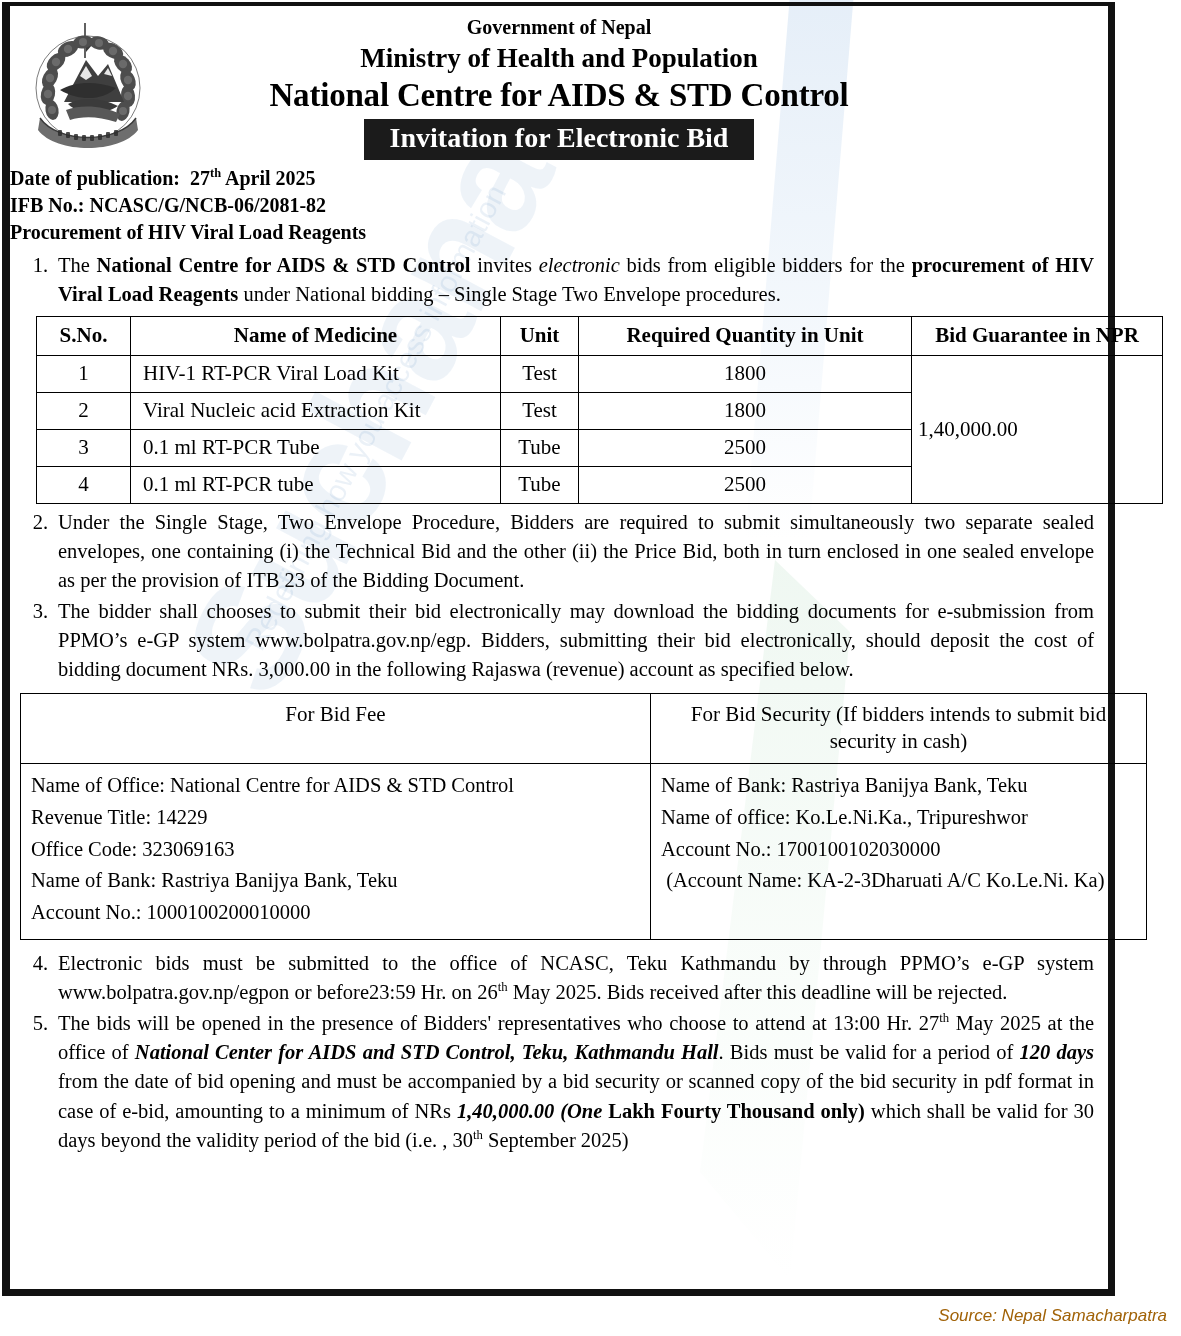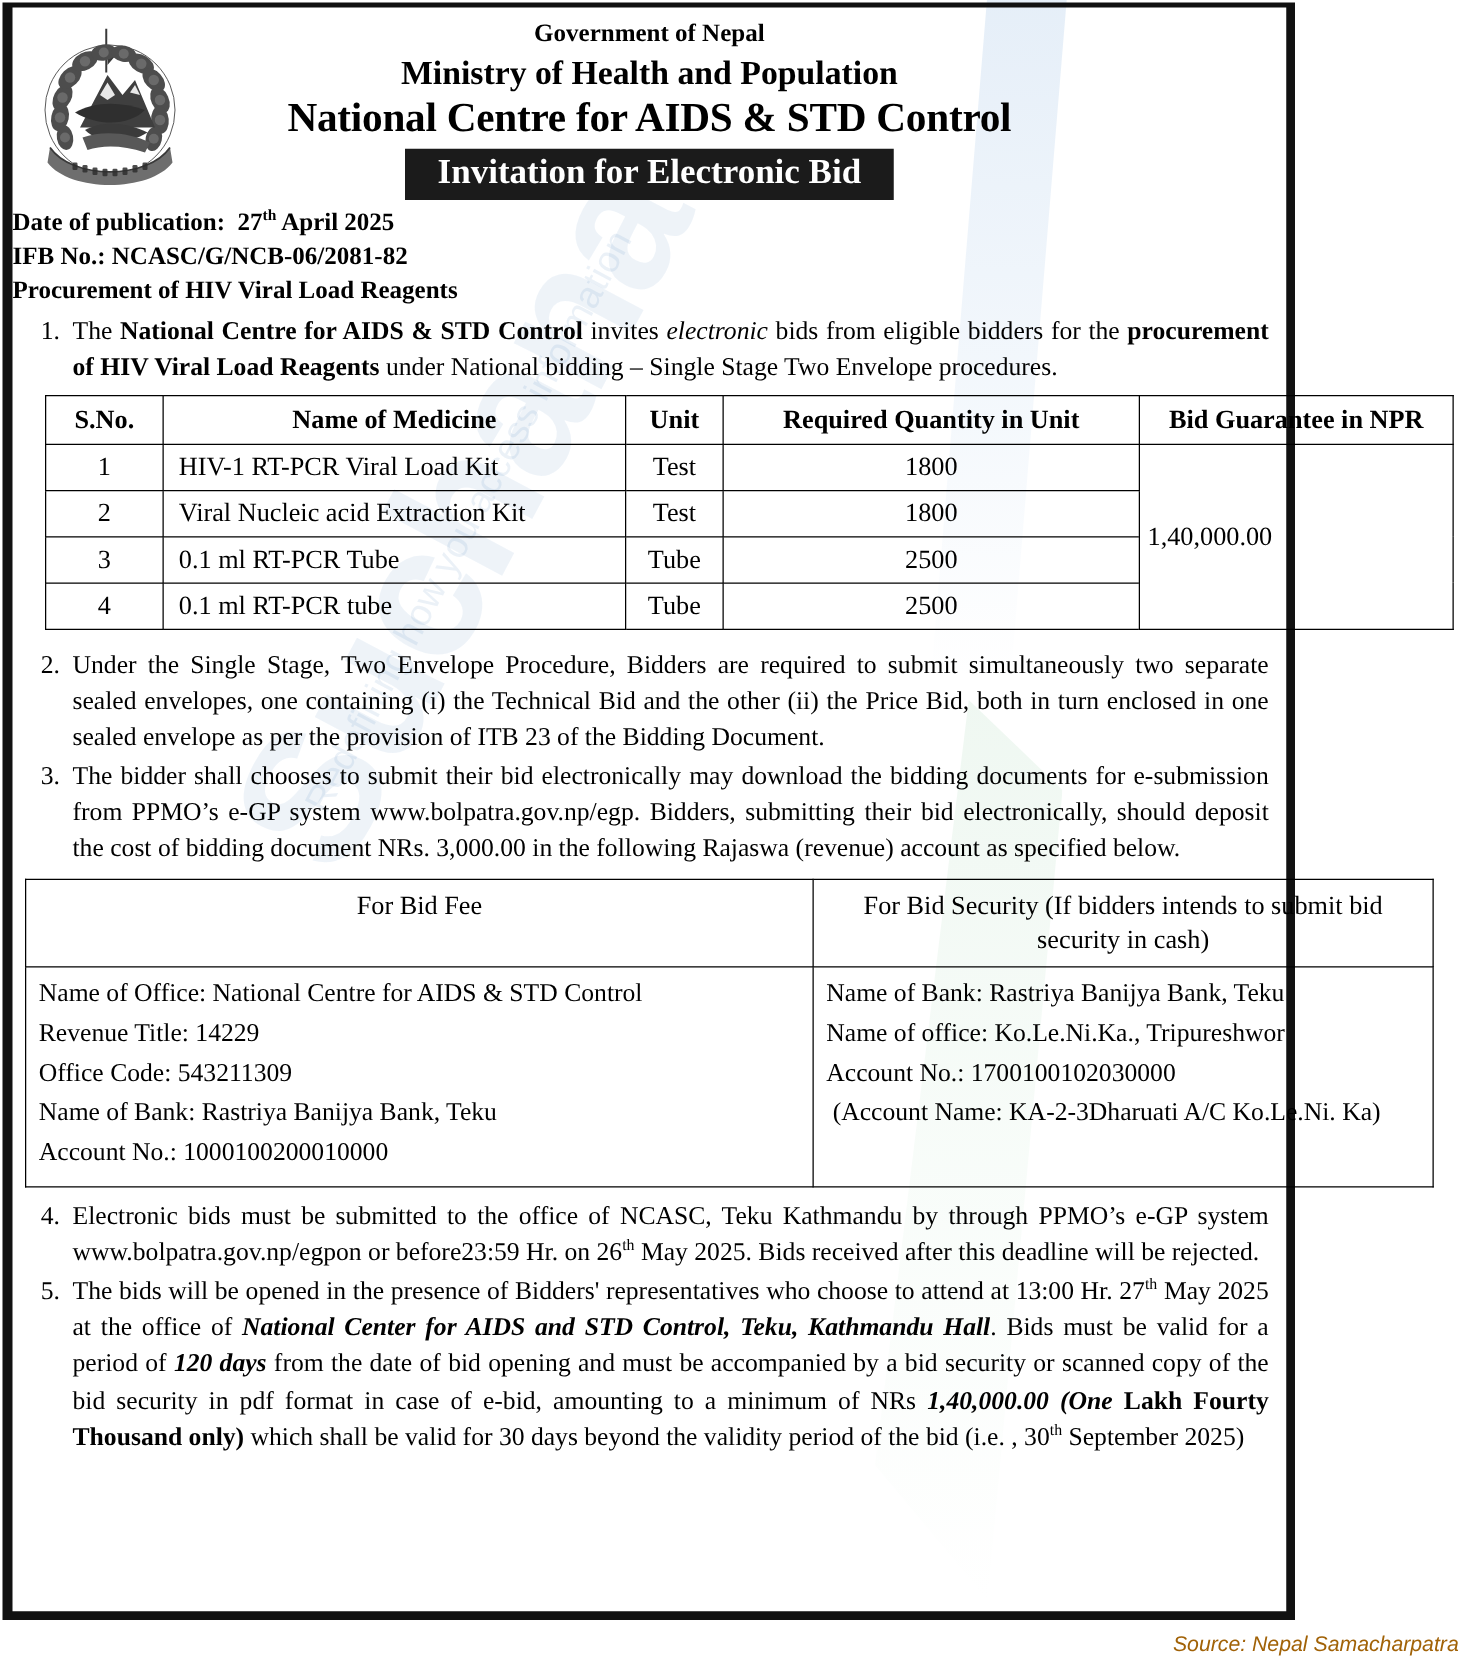--- a/index.html
+++ b/index.html
@@ -67,21 +67,21 @@
     background: linear-gradient(180deg, #dff0e4 0%, #f2faf4 55%, #ffffff 100%);
     opacity: 0.5;
     clip-path: polygon(50% 0%, 100% 10%, 60% 100%, 0% 85%);
   }
 
   
   .doc-frame {
     position: absolute;
     left: 2px;
     top: 2px;
-    width: 1034px;
+    width: 1113px;
     height: 1294px;
     border-top: 4px solid #111;
     border-right: 7px solid #111;
     border-bottom: 7px solid #111;
     border-left: 8px solid #111;
     box-sizing: border-box;
     background: transparent;
     z-index: 2;
   }
   .doc-inner {
@@ -177,21 +177,21 @@
     text-justify: inter-word;
   }
   b.bold { font-weight: bold; }
   i.ital { font-style: italic; }
   .bi { font-weight: bold; font-style: italic; }
 
   
   table.t1 {
     border-collapse: collapse;
     width: 1126px;
-    margin: 7px 0 12px 26px;
+    margin: 7px 0 2px 26px;
     table-layout: fixed;
   }
   table.t1 th, table.t1 td {
     border: 1px solid #000;
     font-size: 21px;
     padding: 4px 6px;
     line-height: 1.18;
   }
   table.t1 th {
     font-weight: bold;
@@ -413,21 +413,21 @@
       <tr>
         <th>For Bid Fee</th>
         <th>For Bid Security (If bidders intends to submit bid security in cash)</th>
       </tr>
     </thead>
     <tbody>
       <tr>
         <td>
           <span class="ln">Name of Office: National Centre for AIDS &amp; STD Control</span>
           <span class="ln">Revenue Title: 14229</span>
-          <span class="ln">Office Code: 543211309</span>
+          <span class="ln">Office Code: 323069163</span>
           <span class="ln">Name of Bank: Rastriya Banijya Bank, Teku</span>
           <span class="ln">Account No.: 1000100200010000</span>
         </td>
         <td>
           <span class="ln">Name of Bank: Rastriya Banijya Bank, Teku</span>
           <span class="ln">Name of office: Ko.Le.Ni.Ka., Tripureshwor</span>
           <span class="ln">Account No.: 1700100102030000</span>
           <span class="ln just">&nbsp;(Account    Name:    KA-2-3Dharuati    A/C Ko.Le.Ni. Ka)</span>
         </td>
       </tr>

